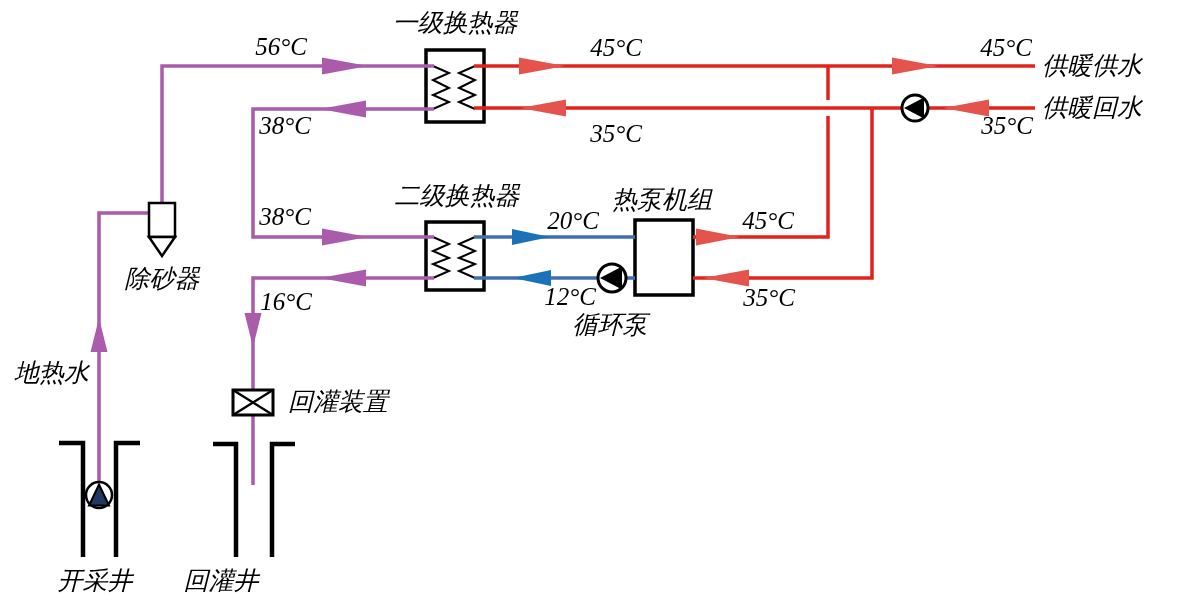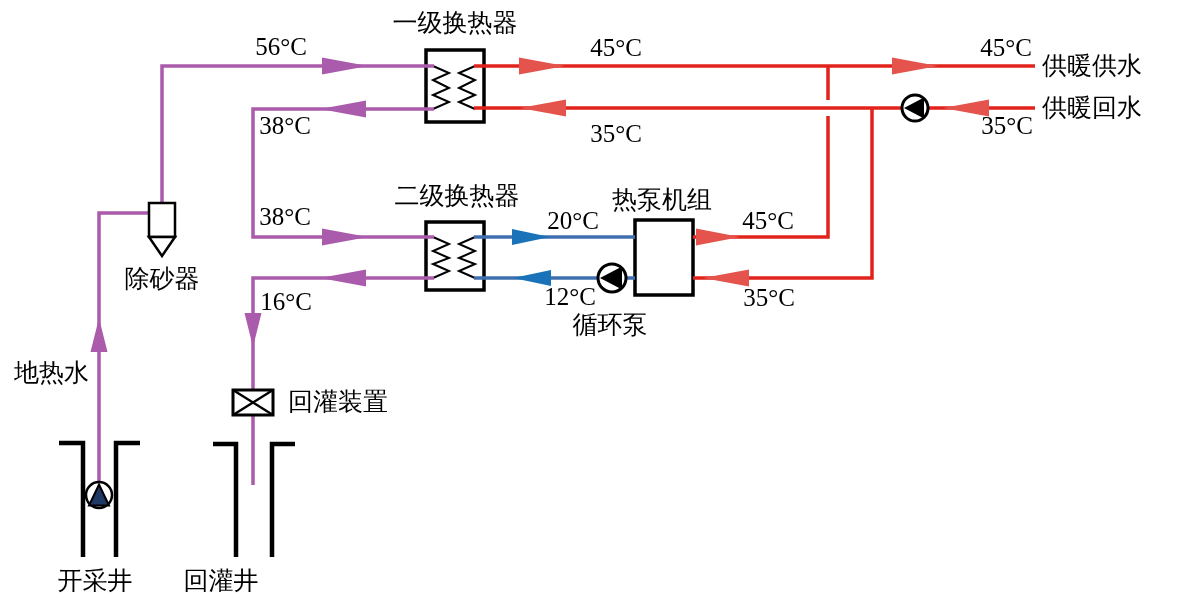--- a/index.html
+++ b/index.html
@@ -1,16 +1,16 @@
 <!DOCTYPE html>
 <html><head>
 <meta charset="utf-8">
 <style>
   html, body { margin: 0; padding: 0; background: #ffffff; }
-  .stage { position: relative; width: 1197px; height: 610px; background: #ffffff; overflow: hidden; }
+  .stage { position: relative; width: 1197px; height: 610px; background: #ffffff; overflow: hidden; font-style: italic; }
   svg { display: block; }
   text {
     font-family: "Liberation Serif", "DejaVu Serif", serif;
     fill: #000000;
   }
   .cn   { font-size: 25px; }
   .temp { font-size: 25px; }
   .flowline  { fill: none; stroke-width: 3.5; }
   .equipbox  { fill: #ffffff; stroke: #000000; stroke-width: 3.5; }
   .coil      { fill: none; stroke: #000000; stroke-width: 2; }

